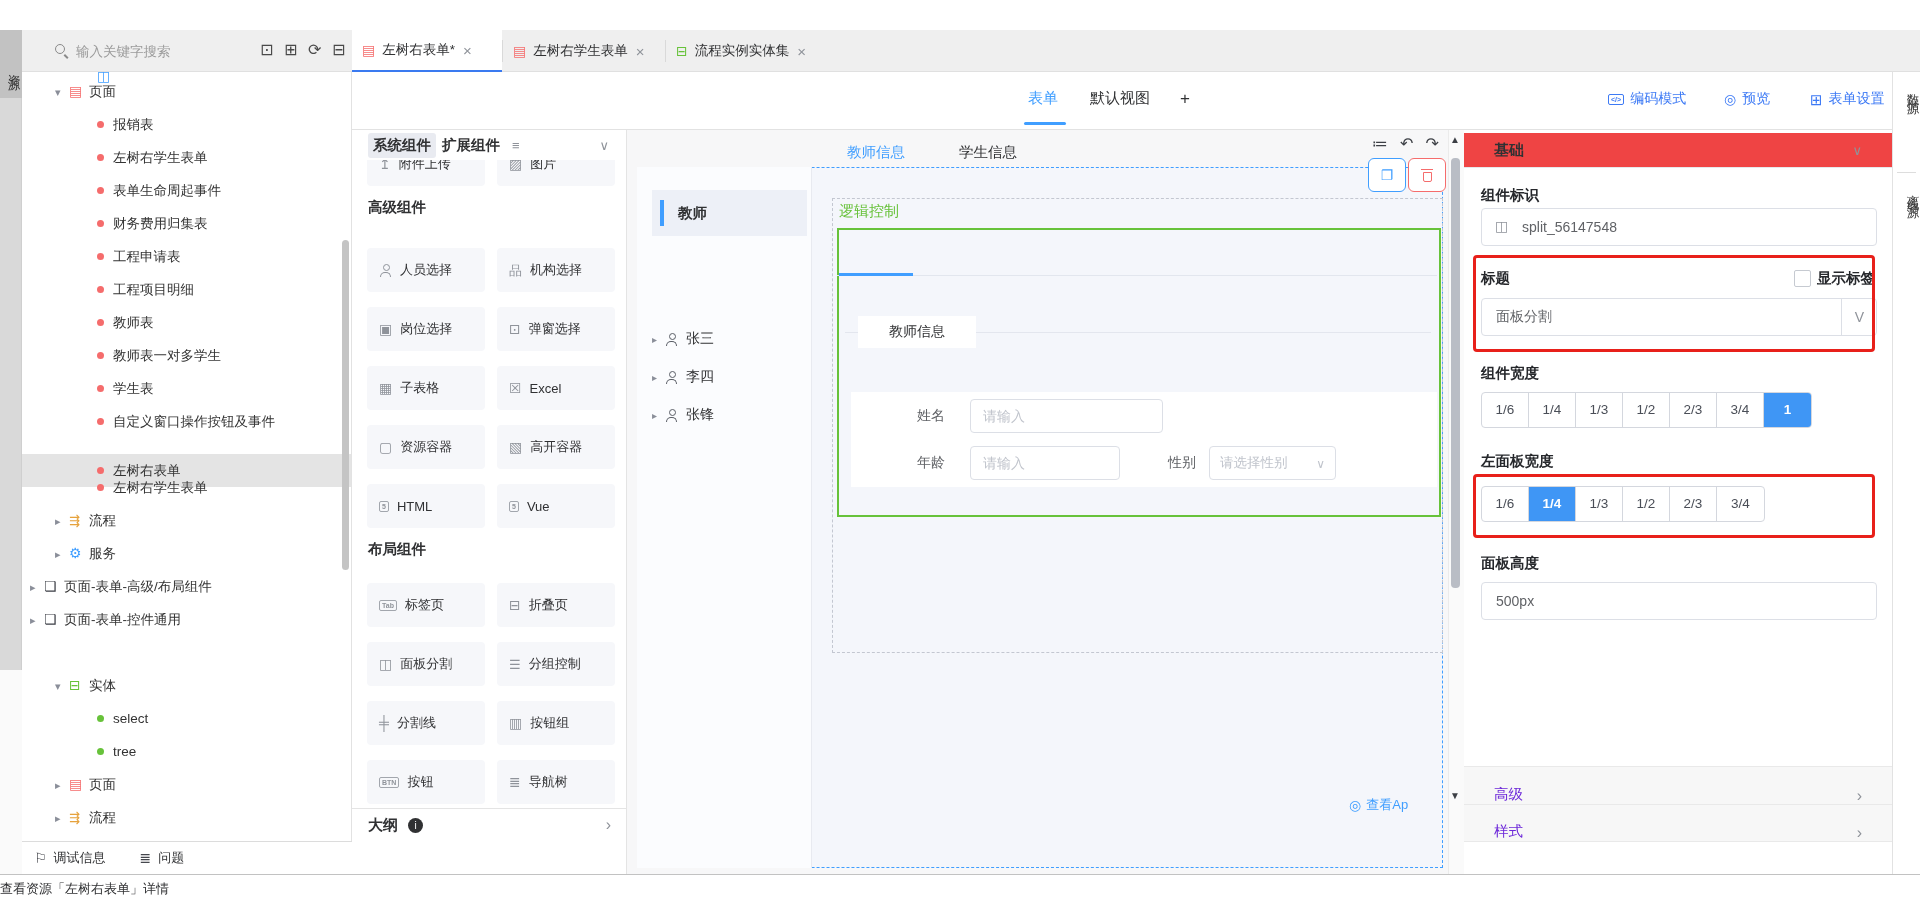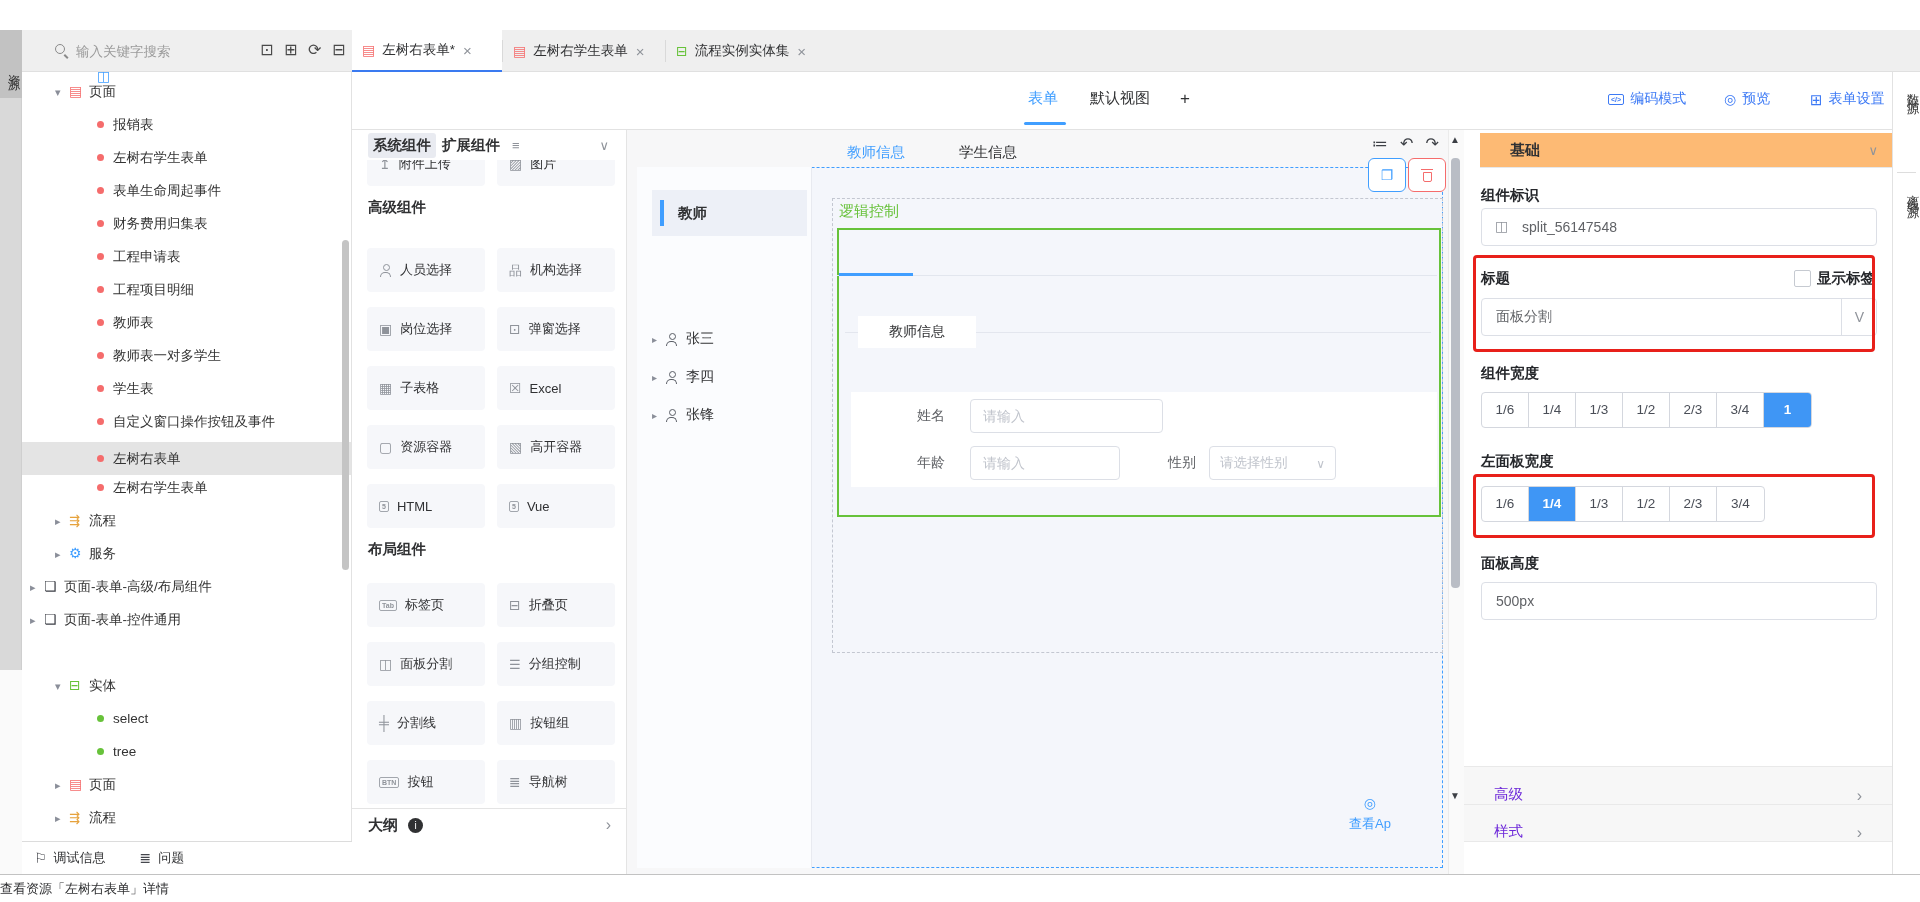--- a/index.html
+++ b/index.html
@@ -171,27 +171,27 @@
   #group-chip{position:absolute;left:231px;top:186px;width:118px;height:32px;background:#fff;
     display:flex;align-items:center;justify-content:center;font-size:14px;color:#303133;}
   #form-card{position:absolute;left:224px;top:262px;width:586px;height:95px;background:#fff;}
   .fld-lbl{position:absolute;font-size:14px;color:#606266;}
   .fld-input{position:absolute;height:34px;border:1px solid #dcdfe6;border-radius:4px;background:#fff;
     box-sizing:border-box;font-size:14px;color:#606266;padding:0 12px;font-family:inherit;outline:none;}
   .fld-input::placeholder{color:#c0c4cc;}
   #gender-select{position:absolute;left:582px;top:316px;width:127px;height:34px;border:1px solid #dcdfe6;border-radius:4px;
     background:#fff;box-sizing:border-box;display:flex;align-items:center;padding:0 10px;gap:6px;}
   #gender-select .ph{font-size:13.5px;color:#c0c4cc;flex:1;white-space:nowrap;overflow:hidden;}
-  #view-link{position:absolute;left:722px;top:666px;display:flex;gap:5px;align-items:center;color:#409eff;font-size:13px;flex-direction:column;}
+  #view-link{position:absolute;left:722px;top:666px;display:flex;gap:5px;align-items:center;color:#409eff;font-size:13px;}
   #cv-scroll{position:absolute;left:821px;top:0;width:16px;height:744px;background:#fafafa;border-left:1px solid #ebebeb;box-sizing:border-box;}
   #cv-thumb{position:absolute;left:824px;top:28px;width:9px;height:430px;background:#b9bdc5;border-radius:4px;}
   .scroll-arrow{position:absolute;left:823px;font-size:10px;color:#3c3f45;}
   
   #props{left:1464px;top:130px;width:428px;height:744px;background:#fff;overflow:hidden;}
-  #props .sec-head{position:absolute;left:16px;top:3px;width:428px;height:35px;background:#fdba74;
+  #props .sec-head{position:absolute;left:0;top:3px;width:428px;height:35px;background:#ef4444;
     border-bottom:1px solid #e6e8eb;display:flex;align-items:center;padding:0 30px;box-sizing:border-box;}
   #props .sec-head .stitle{font-size:15px;font-weight:700;}
   #props .sec-head .schev{margin-left:auto;}
   .prop-lbl{position:absolute;left:17px;font-size:14.5px;font-weight:700;color:#26282c;}
   .prop-input{position:absolute;left:17px;width:396px;height:38px;border:1px solid #dcdfe6;border-radius:4px;
     box-sizing:border-box;font-size:14px;color:#606266;padding:0 14px;font-family:inherit;background:#fff;outline:none;}
   #cid-icon{position:absolute;left:31px;top:89px;z-index:2;color:#8f939a;}
   #cid-input{padding-left:40px;}
   .red-rect{position:absolute;left:9px;width:402px;border:3px solid #e8201a;border-radius:4px;box-sizing:border-box;z-index:6;pointer-events:none;}
   #chk-show{position:absolute;left:330px;top:140px;width:15px;height:15px;border:1px solid #c6cad1;border-radius:2px;background:#fff;}
@@ -302,21 +302,21 @@
     <span>教师表一对多学生</span>
   </div>
   <div class="t-row lvl2" style="top:300px">
     <span class="dot dot-red"></span>
     <span>学生表</span>
   </div>
   <div class="t-row lvl2" style="top:333px">
     <span class="dot dot-red"></span>
     <span>自定义窗口操作按钮及事件</span>
   </div>
-  <div class="t-row lvl2 selected" style="top:370px">
+  <div class="t-row lvl2 selected" style="top:382px">
     <span class="dot dot-red"></span>
     <span>左树右表单</span>
   </div>
   <div class="t-row lvl2" style="top:399px">
     <span class="dot dot-red"></span>
     <span>左树右学生表单</span>
   </div>
   <div class="t-row lvl1" style="top:432px">
     <i class="ic g-caret-r car"></i>
     <i class="ic g-flow tic" style="color:#e6a23c"></i>

